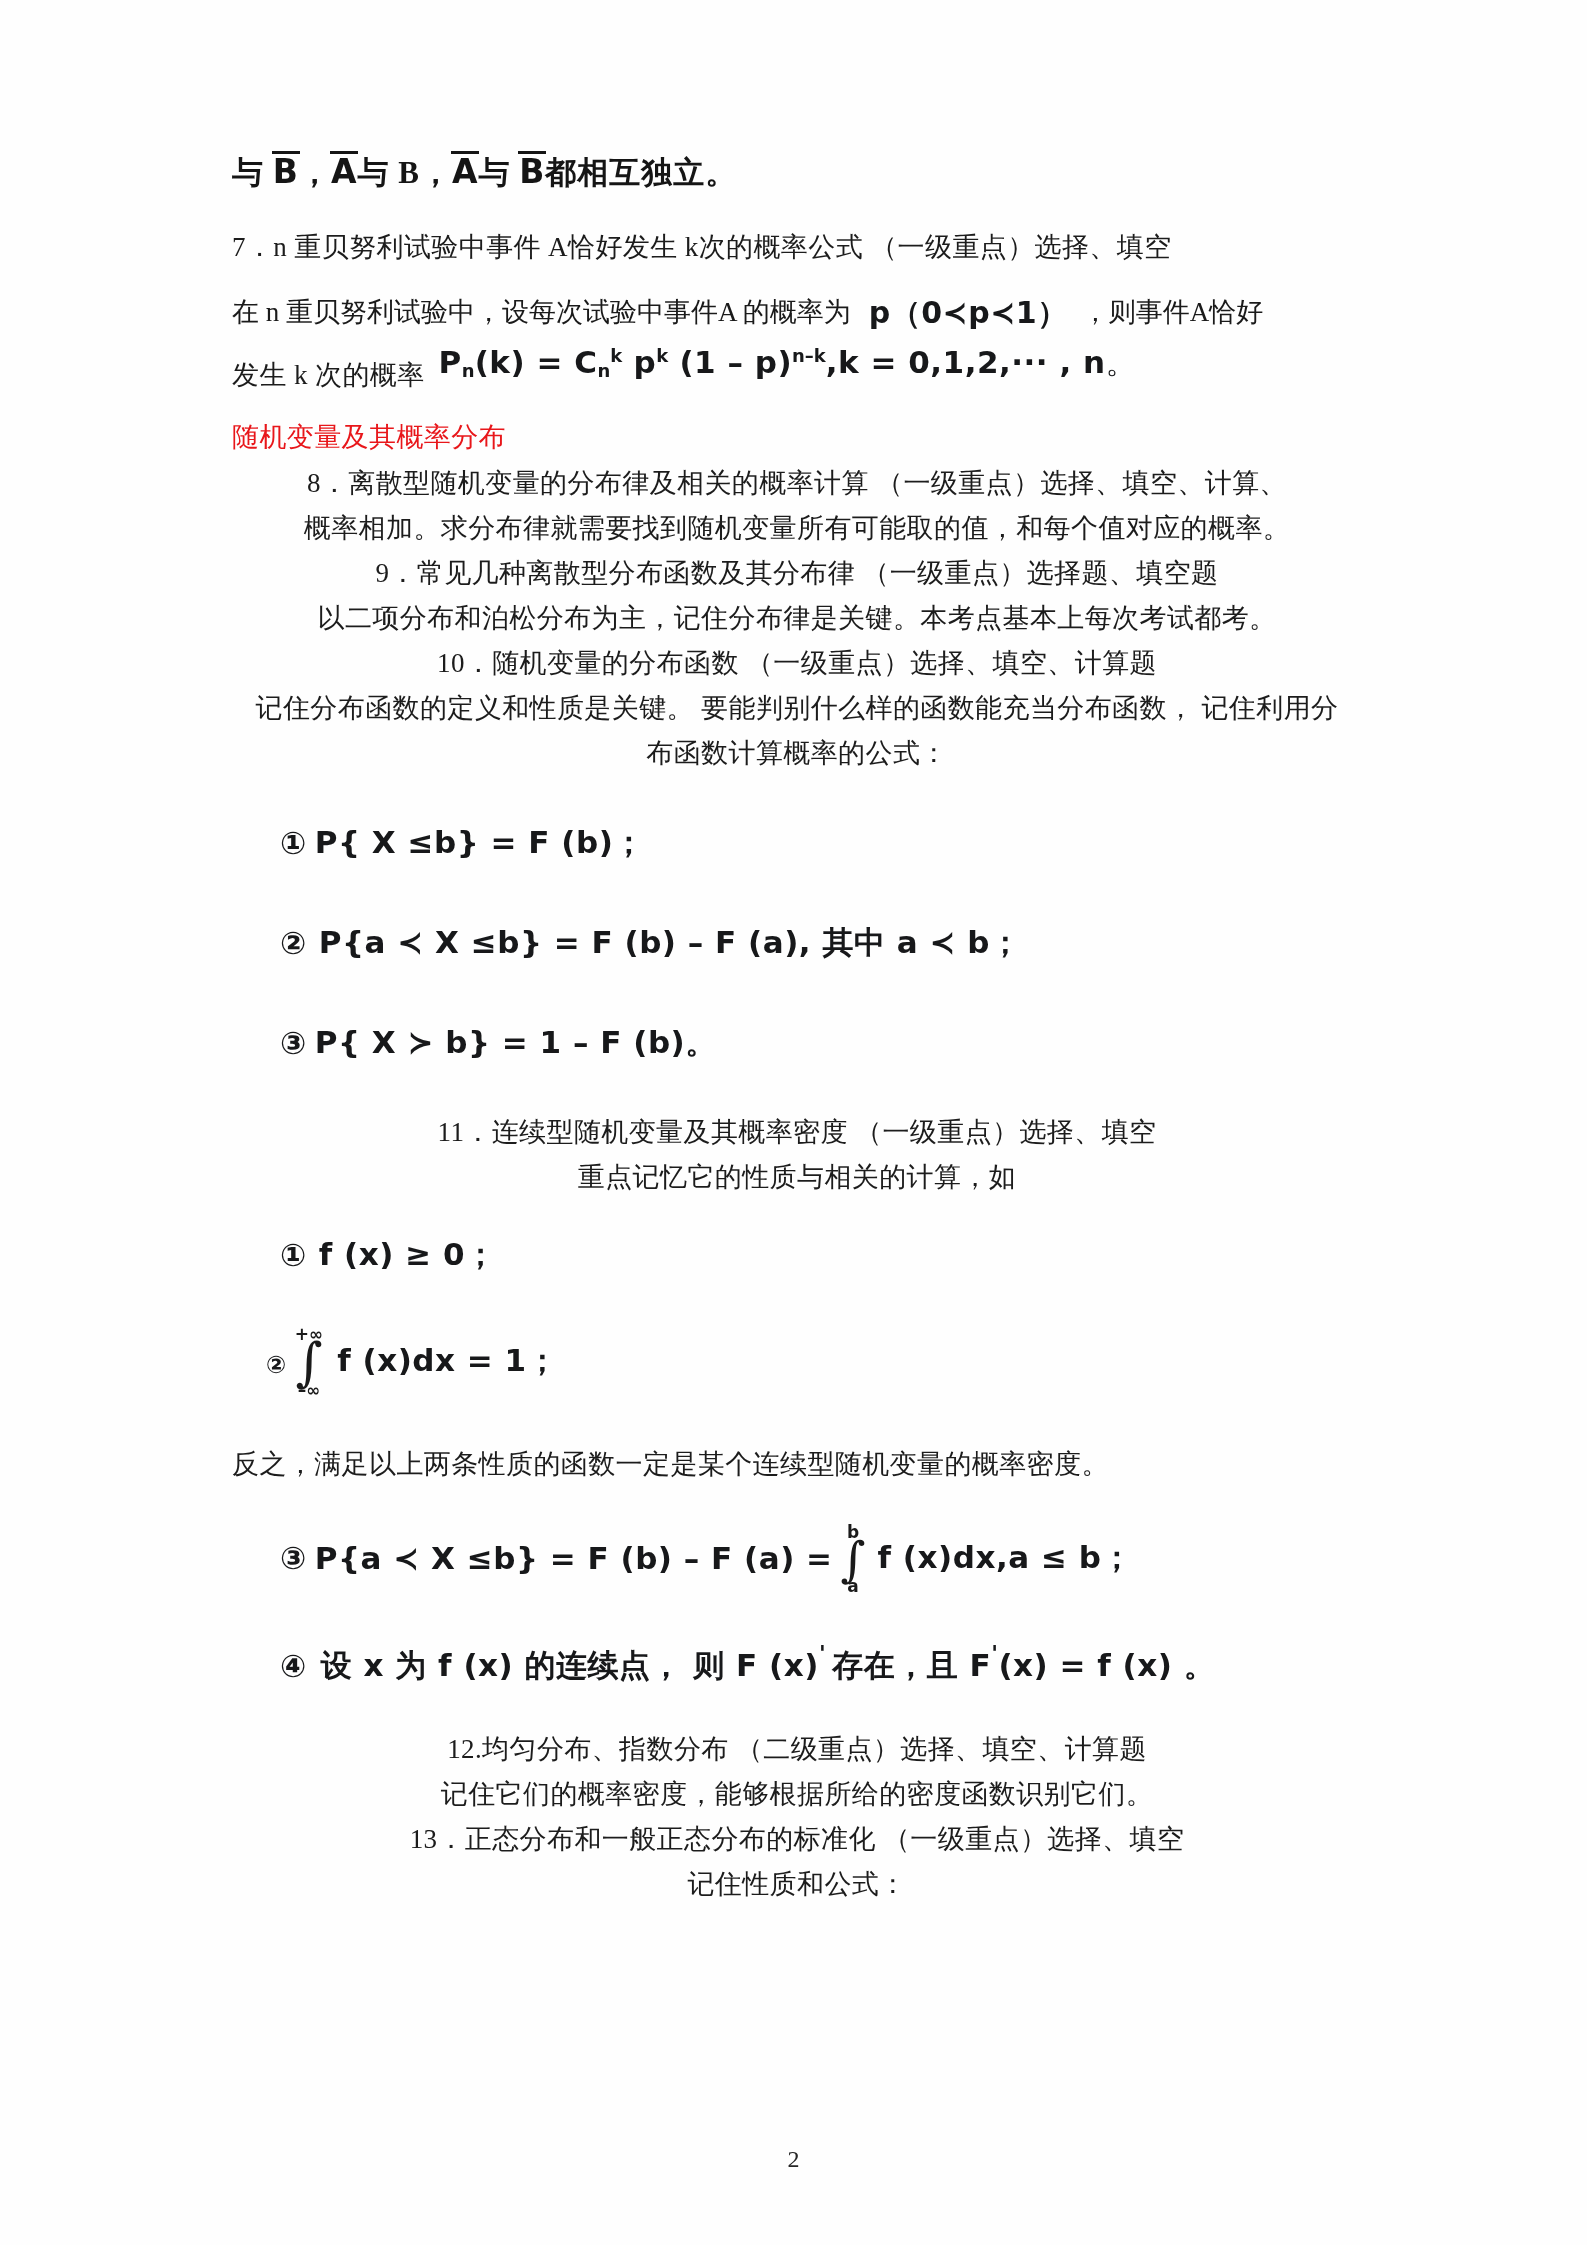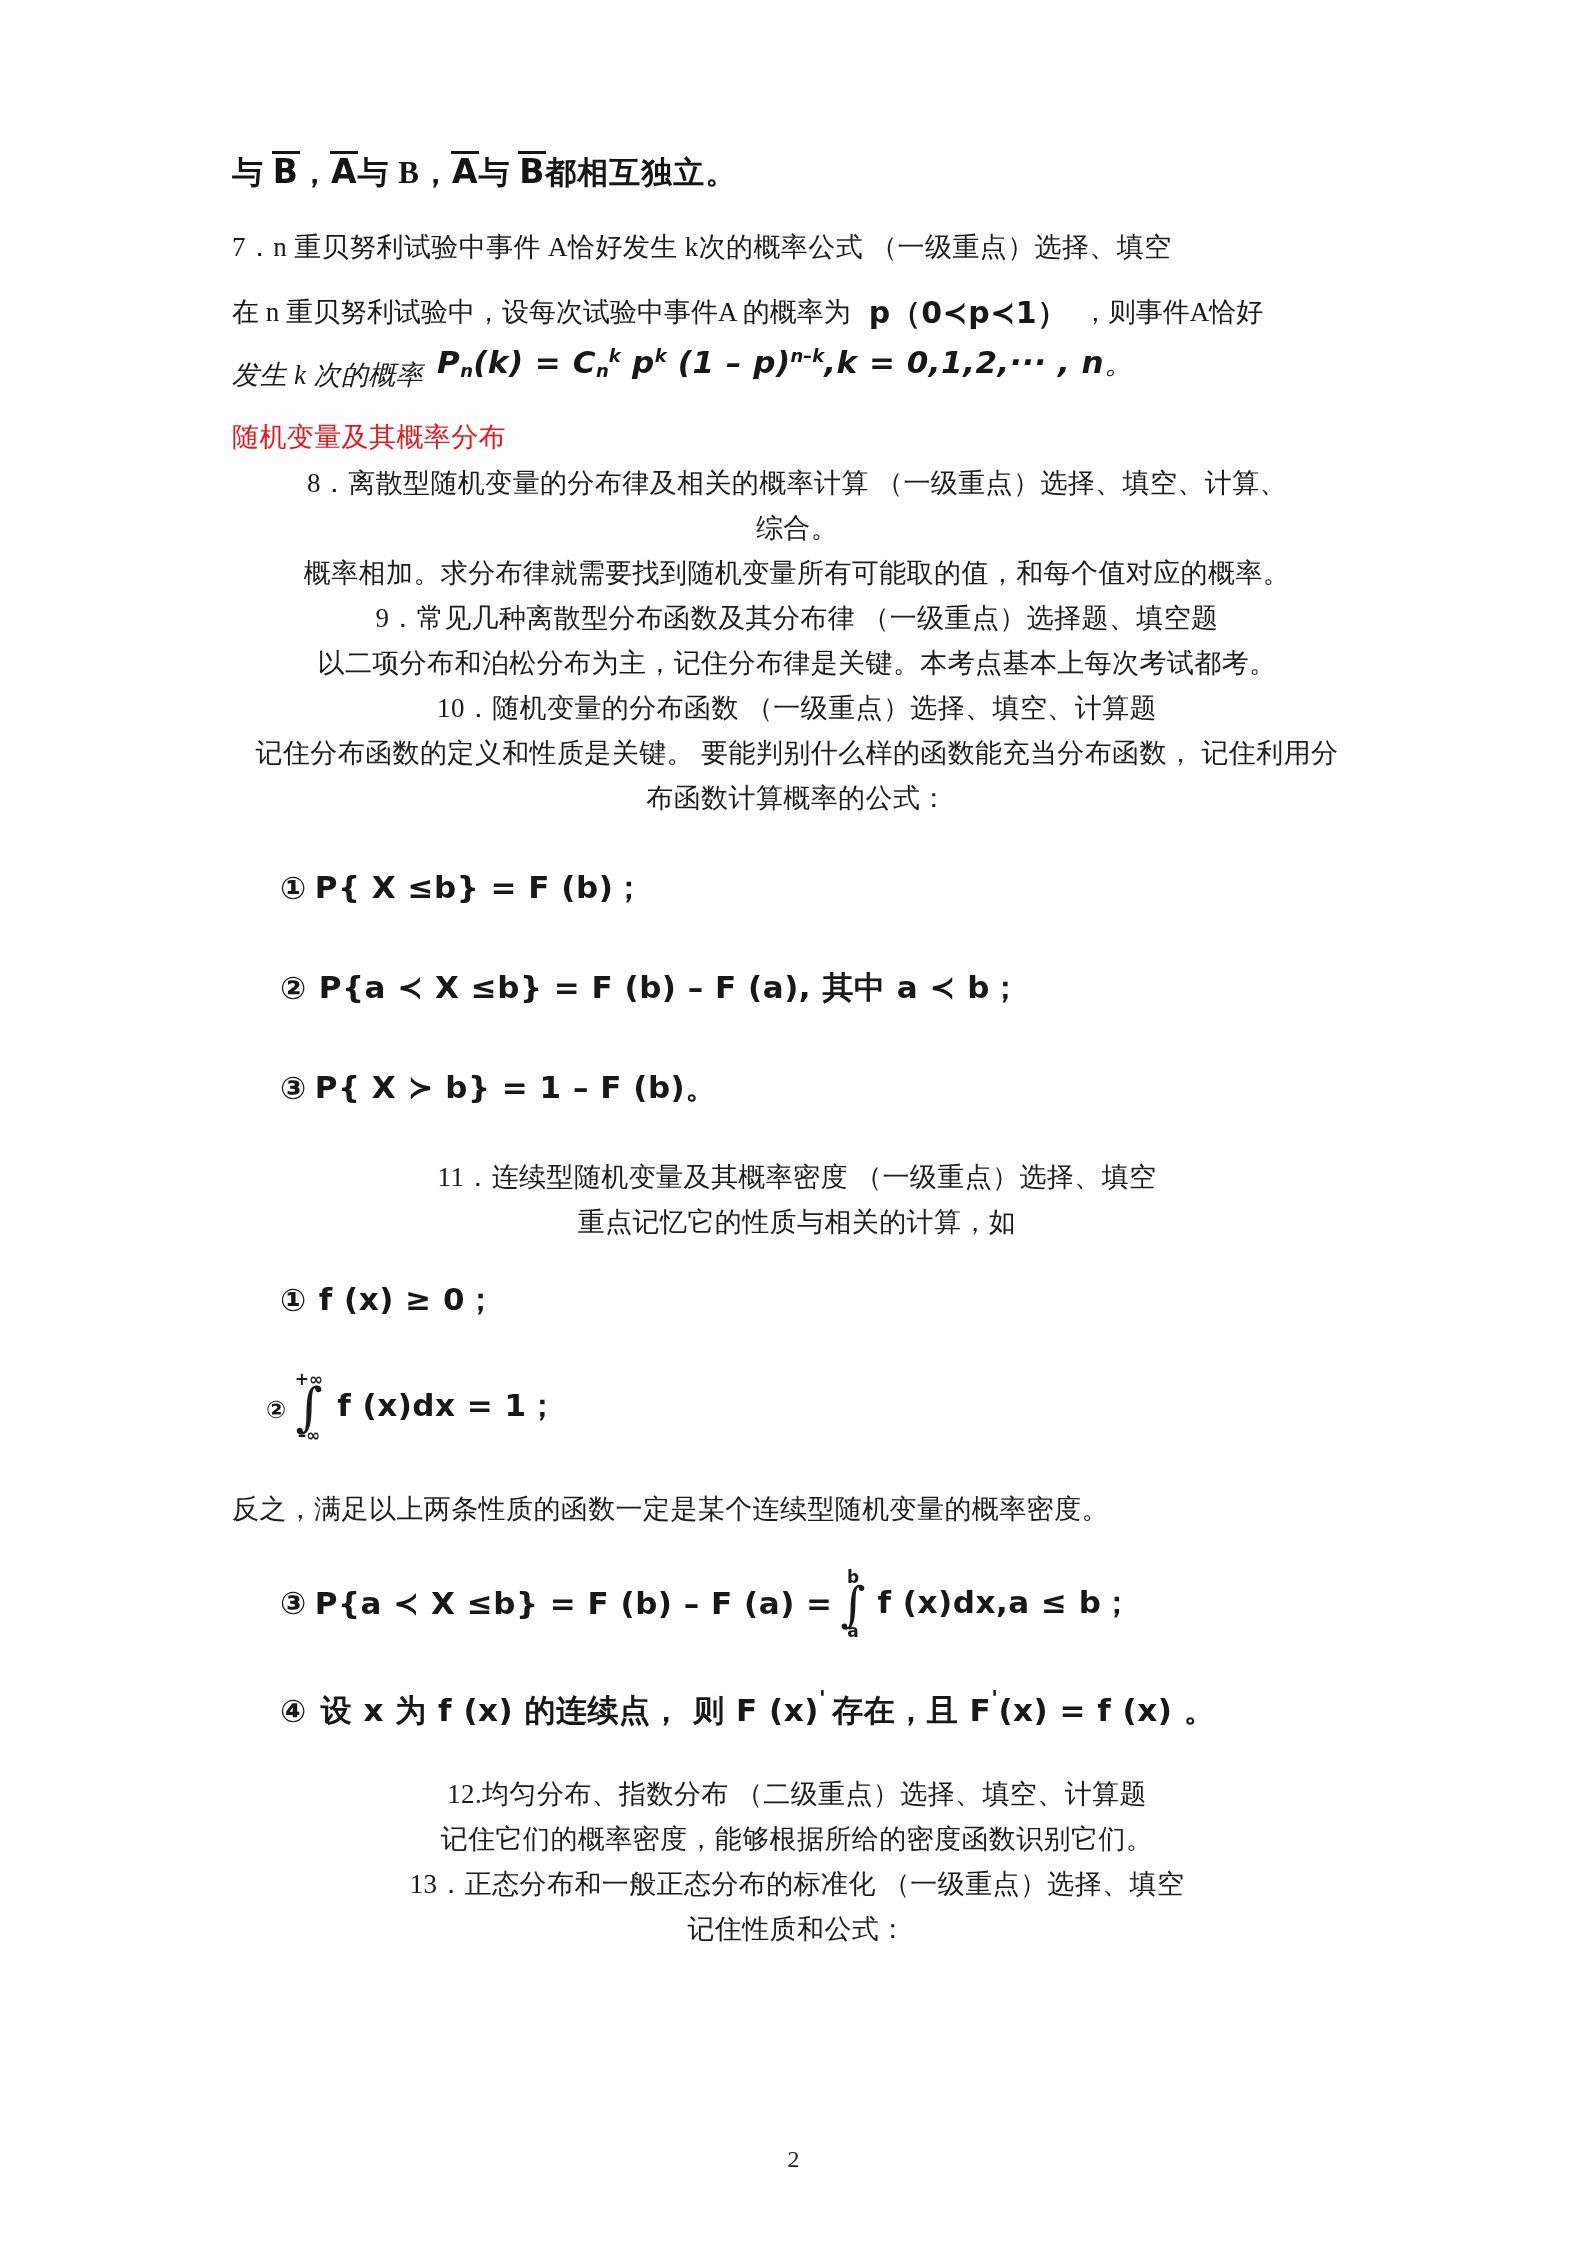--- a/index.html
+++ b/index.html
@@ -50,21 +50,20 @@
     vertical-align:middle;
   }
   .fx sup{font-size:0.58em;font-weight:600;vertical-align:super;letter-spacing:0;}
   .fx sub{font-size:0.58em;font-weight:600;vertical-align:-0.25em;letter-spacing:0;}
   .fx .cjk{font-family:"Liberation Serif","DejaVu Serif",serif;font-weight:500;}
 
   .formula-row{
     display:flex;
     align-items:flex-start;
     flex-wrap:nowrap;
-    font-style:italic;
   }
   .inline-mix{
     font-family:"Liberation Serif","DejaVu Serif",serif;
     font-size:27px;
     line-height:47px;
     display:flex;
     align-items:flex-end;
     flex-wrap:nowrap;
     white-space:pre;
   }
@@ -161,21 +160,20 @@
     <div class="formula-row">
       <span class="ln" style="line-height:42px;">发生 k 次的概率</span>
       <span class="fx" style="margin-left:14px;position:relative;top:-12px;">P<sub>n</sub>(k) = C<sub>n</sub><sup>k</sup> p<sup>k</sup> (1 – p)<sup>n–k</sup>,k = 0,1,2,··· , n<span class="cjk">。</span></span>
     </div>
 
     <div class="gap-sm"></div>
 
     <div class="ln red">随机变量及其概率分布</div>
 
     <div class="ln tight">8．离散型随机变量的分布律及相关的概率计算 （一级重点）选择、填空、计算、</div>
-    <div class="ln tight">综合。</div>
     <div class="ln tight">概率相加。求分布律就需要找到随机变量所有可能取的值，和每个值对应的概率。</div>
 
     <div class="ln tight">9．常见几种离散型分布函数及其分布律 （一级重点）选择题、填空题</div>
     <div class="ln tight">以二项分布和泊松分布为主，记住分布律是关键。本考点基本上每次考试都考。</div>
 
     <div class="ln tight">10．随机变量的分布函数 （一级重点）选择、填空、计算题</div>
     <div class="ln tight">记住分布函数的定义和性质是关键。 要能判别什么样的函数能充当分布函数， 记住利用分</div>
     <div class="ln tight">布函数计算概率的公式：</div>
 
     <div class="gap-lg"></div>

